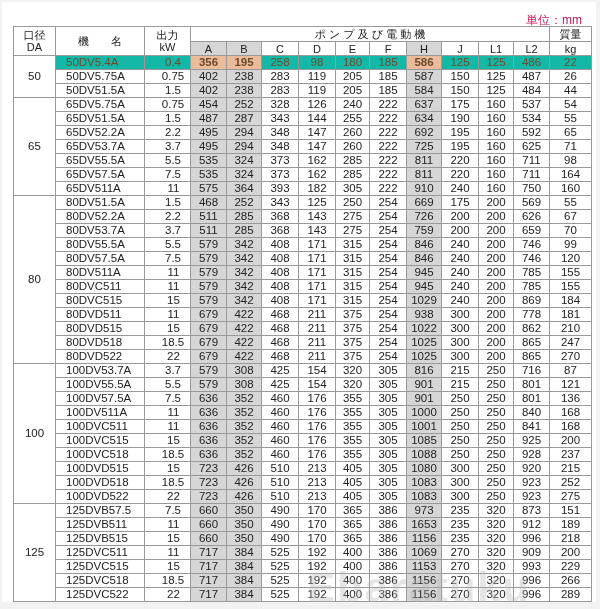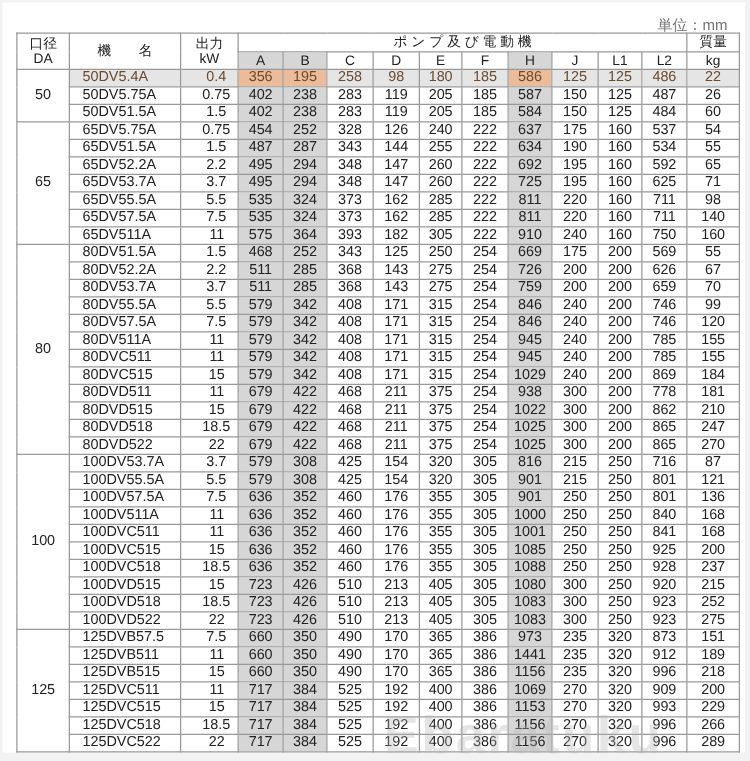--- a/index.html
+++ b/index.html
@@ -1,30 +1,30 @@
 <!DOCTYPE html>
 <html><head>
 <meta charset="utf-8">
 <style>
   html, body { margin:0; padding:0; background:#f2f2f2; }
   body { width:600px; height:609px; position:relative; overflow:hidden;
          font-family:"Liberation Sans","DejaVu Sans",sans-serif; color:#222; }
   .panel { position:absolute; left:2px; top:2px; width:594px; height:600px; background:#fff; }
-  .unit { position:absolute; right:14px; top:10px; font-size:12px; color:#737373; }
+  .unit { position:absolute; right:14px; top:10px; font-size:12px; color:#be185d; }
   table { position:absolute; left:11px; top:24px; border-collapse:collapse; table-layout:fixed; font-size:11.5px;border-radius:10px; }
   td, th { border:1px solid #999; padding:0; text-align:center; height:13px; line-height:13px; font-weight:normal; white-space:nowrap; overflow:hidden; }
   th { font-size:11px; line-height:12px; }
   .hdr-top th { height:14px; }
   .group-b { border-top:1.5px solid #444; }
   td.name { text-align:left; padding-left:10px; }
   td.kw { text-align:center; padding-left:12px; }
   td.kw.c { text-align:center; padding-left:11px; }
   .shade { background:#d6d6d6; }
-  tr.hl td { background:#e5e5e5; color:#6b4a2e; }
-  tr.hl td.shade { background:#ebbb9a; }
+  tr.hl td { background:#14b8a6; color:#6b4a2e; }
+  tr.hl td.shade { background:#ebbb9a;font-weight:bold; }
   tr.hl td.da { background:#fff; color:#222; }
   td.da { vertical-align:middle; }
   td.num { padding-right:0; }
   .watermark { position:absolute; left:305px; top:562px; font-size:42px; color:rgba(180,180,180,0.35); letter-spacing:2px; pointer-events:none; font-weight:bold; }
 </style>
 </head>
 <body>
 
 <div class="panel">
   <div class="unit">単位：mm</div>
@@ -112,21 +112,21 @@
           <td class="num shade">402</td>
           <td class="num shade">238</td>
           <td class="num">283</td>
           <td class="num">119</td>
           <td class="num">205</td>
           <td class="num">185</td>
           <td class="num shade">584</td>
           <td class="num">150</td>
           <td class="num">125</td>
           <td class="num">484</td>
-          <td>60</td>
+          <td>44</td>
         </tr>
         <tr class="group-b">
           <td rowspan="7" class="da">65</td>
           <td class="name">65DV5.75A</td>
           <td class="kw c">0.75</td>
           <td class="num shade">454</td>
           <td class="num shade">252</td>
           <td class="num">328</td>
           <td class="num">126</td>
           <td class="num">240</td>
@@ -203,21 +203,21 @@
           <td class="num shade">535</td>
           <td class="num shade">324</td>
           <td class="num">373</td>
           <td class="num">162</td>
           <td class="num">285</td>
           <td class="num">222</td>
           <td class="num shade">811</td>
           <td class="num">220</td>
           <td class="num">160</td>
           <td class="num">711</td>
-          <td>140</td>
+          <td>164</td>
         </tr>
         <tr>
           <td class="name">65DV511A</td>
           <td class="kw">11</td>
           <td class="num shade">575</td>
           <td class="num shade">364</td>
           <td class="num">393</td>
           <td class="num">182</td>
           <td class="num">305</td>
           <td class="num">222</td>
@@ -577,21 +577,21 @@
         </tr>
         <tr>
           <td class="name">125DVB511</td>
           <td class="kw">11</td>
           <td class="num shade">660</td>
           <td class="num shade">350</td>
           <td class="num">490</td>
           <td class="num">170</td>
           <td class="num">365</td>
           <td class="num">386</td>
-          <td class="num shade">1441</td>
+          <td class="num shade">1653</td>
           <td class="num">235</td>
           <td class="num">320</td>
           <td class="num">912</td>
           <td>189</td>
         </tr>
         <tr>
           <td class="name">125DVB515</td>
           <td class="kw">15</td>
           <td class="num shade">660</td>
           <td class="num shade">350</td>

